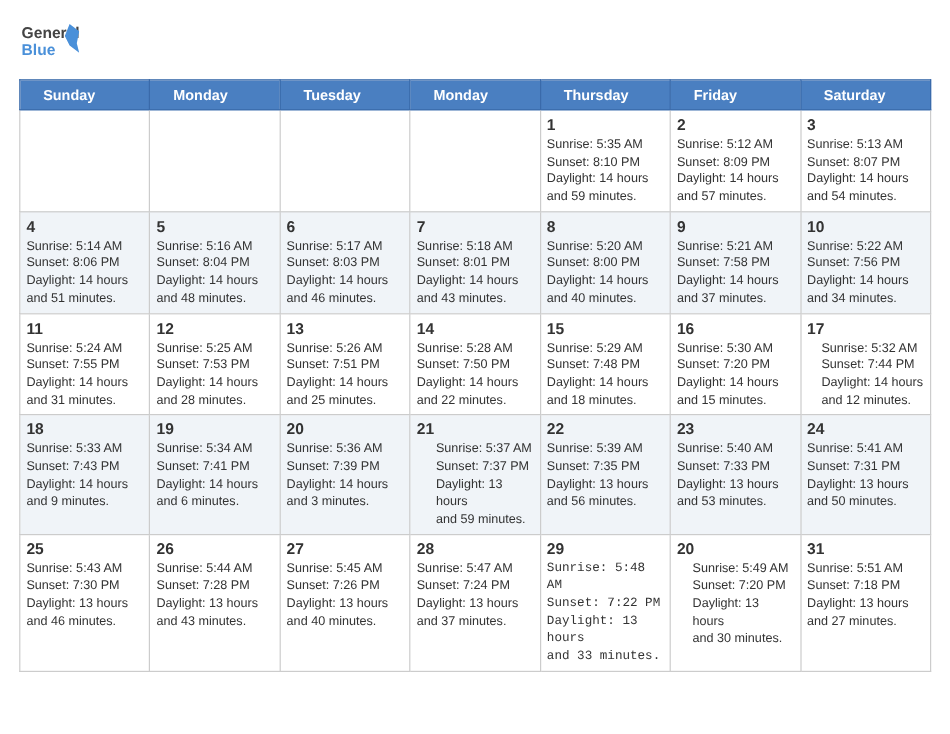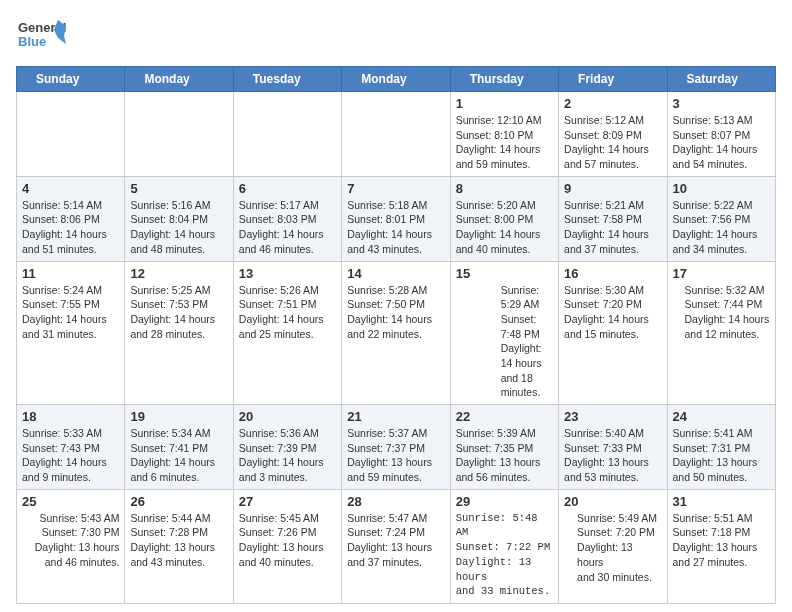--- a/index.html
+++ b/index.html
@@ -106,21 +106,21 @@
       </tr>
   </thead>
   <tbody id="calendar-body">
       <tr>
         <td class="empty-cell"></td>
         <td class="empty-cell"></td>
         <td class="empty-cell"></td>
         <td class="empty-cell"></td>
         <td>
           <span class="day-number">1</span>
-          <div class="day-info" style="white-space: pre-line;">Sunrise: 12:10 AM
+          <div class="day-info" style="white-space: pre-line;">Sunrise: 5:35 AM
 Sunset: 8:10 PM
 Daylight: 14 hours
 and 59 minutes.</div>
         </td>
         <td>
           <span class="day-number">2</span>
           <div class="day-info" style="white-space: pre-line;">Sunrise: 5:12 AM
 Sunset: 8:09 PM
 Daylight: 14 hours
 and 57 minutes.</div>
@@ -208,21 +208,21 @@
         </td>
         <td>
           <span class="day-number">14</span>
           <div class="day-info" style="white-space: pre-line;">Sunrise: 5:28 AM
 Sunset: 7:50 PM
 Daylight: 14 hours
 and 22 minutes.</div>
         </td>
         <td>
           <span class="day-number">15</span>
-          <div class="day-info" style="white-space: pre-line; margin-left: 45px;">Sunrise: 5:29 AM
+          <div class="day-info" style="white-space: pre-line;">Sunrise: 5:29 AM
 Sunset: 7:48 PM
 Daylight: 14 hours
 and 18 minutes.</div>
         </td>
         <td>
           <span class="day-number">16</span>
           <div class="day-info" style="white-space: pre-line;">Sunrise: 5:30 AM
 Sunset: 7:20 PM
 Daylight: 14 hours
 and 15 minutes.</div>
@@ -252,21 +252,21 @@
         </td>
         <td>
           <span class="day-number">20</span>
           <div class="day-info" style="white-space: pre-line;">Sunrise: 5:36 AM
 Sunset: 7:39 PM
 Daylight: 14 hours
 and 3 minutes.</div>
         </td>
         <td>
           <span class="day-number">21</span>
-          <div class="day-info" style="white-space: pre-line;">Sunrise: 5:37 AM
+          <div class="day-info" style="white-space: pre-line; margin-left: 16px;">Sunrise: 5:37 AM
 Sunset: 7:37 PM
 Daylight: 13 hours
 and 59 minutes.</div>
         </td>
         <td>
           <span class="day-number">22</span>
           <div class="day-info" style="white-space: pre-line;">Sunrise: 5:39 AM
 Sunset: 7:35 PM
 Daylight: 13 hours
 and 56 minutes.</div>
@@ -282,21 +282,21 @@
           <span class="day-number">24</span>
           <div class="day-info" style="white-space: pre-line;">Sunrise: 5:41 AM
 Sunset: 7:31 PM
 Daylight: 13 hours
 and 50 minutes.</div>
         </td>
       </tr>
       <tr>
         <td>
           <span class="day-number">25</span>
-          <div class="day-info" style="white-space: pre-line; text-align: right;">Sunrise: 5:43 AM
+          <div class="day-info" style="white-space: pre-line;">Sunrise: 5:43 AM
 Sunset: 7:30 PM
 Daylight: 13 hours
 and 46 minutes.</div>
         </td>
         <td>
           <span class="day-number">26</span>
           <div class="day-info" style="white-space: pre-line;">Sunrise: 5:44 AM
 Sunset: 7:28 PM
 Daylight: 13 hours
 and 43 minutes.</div>

